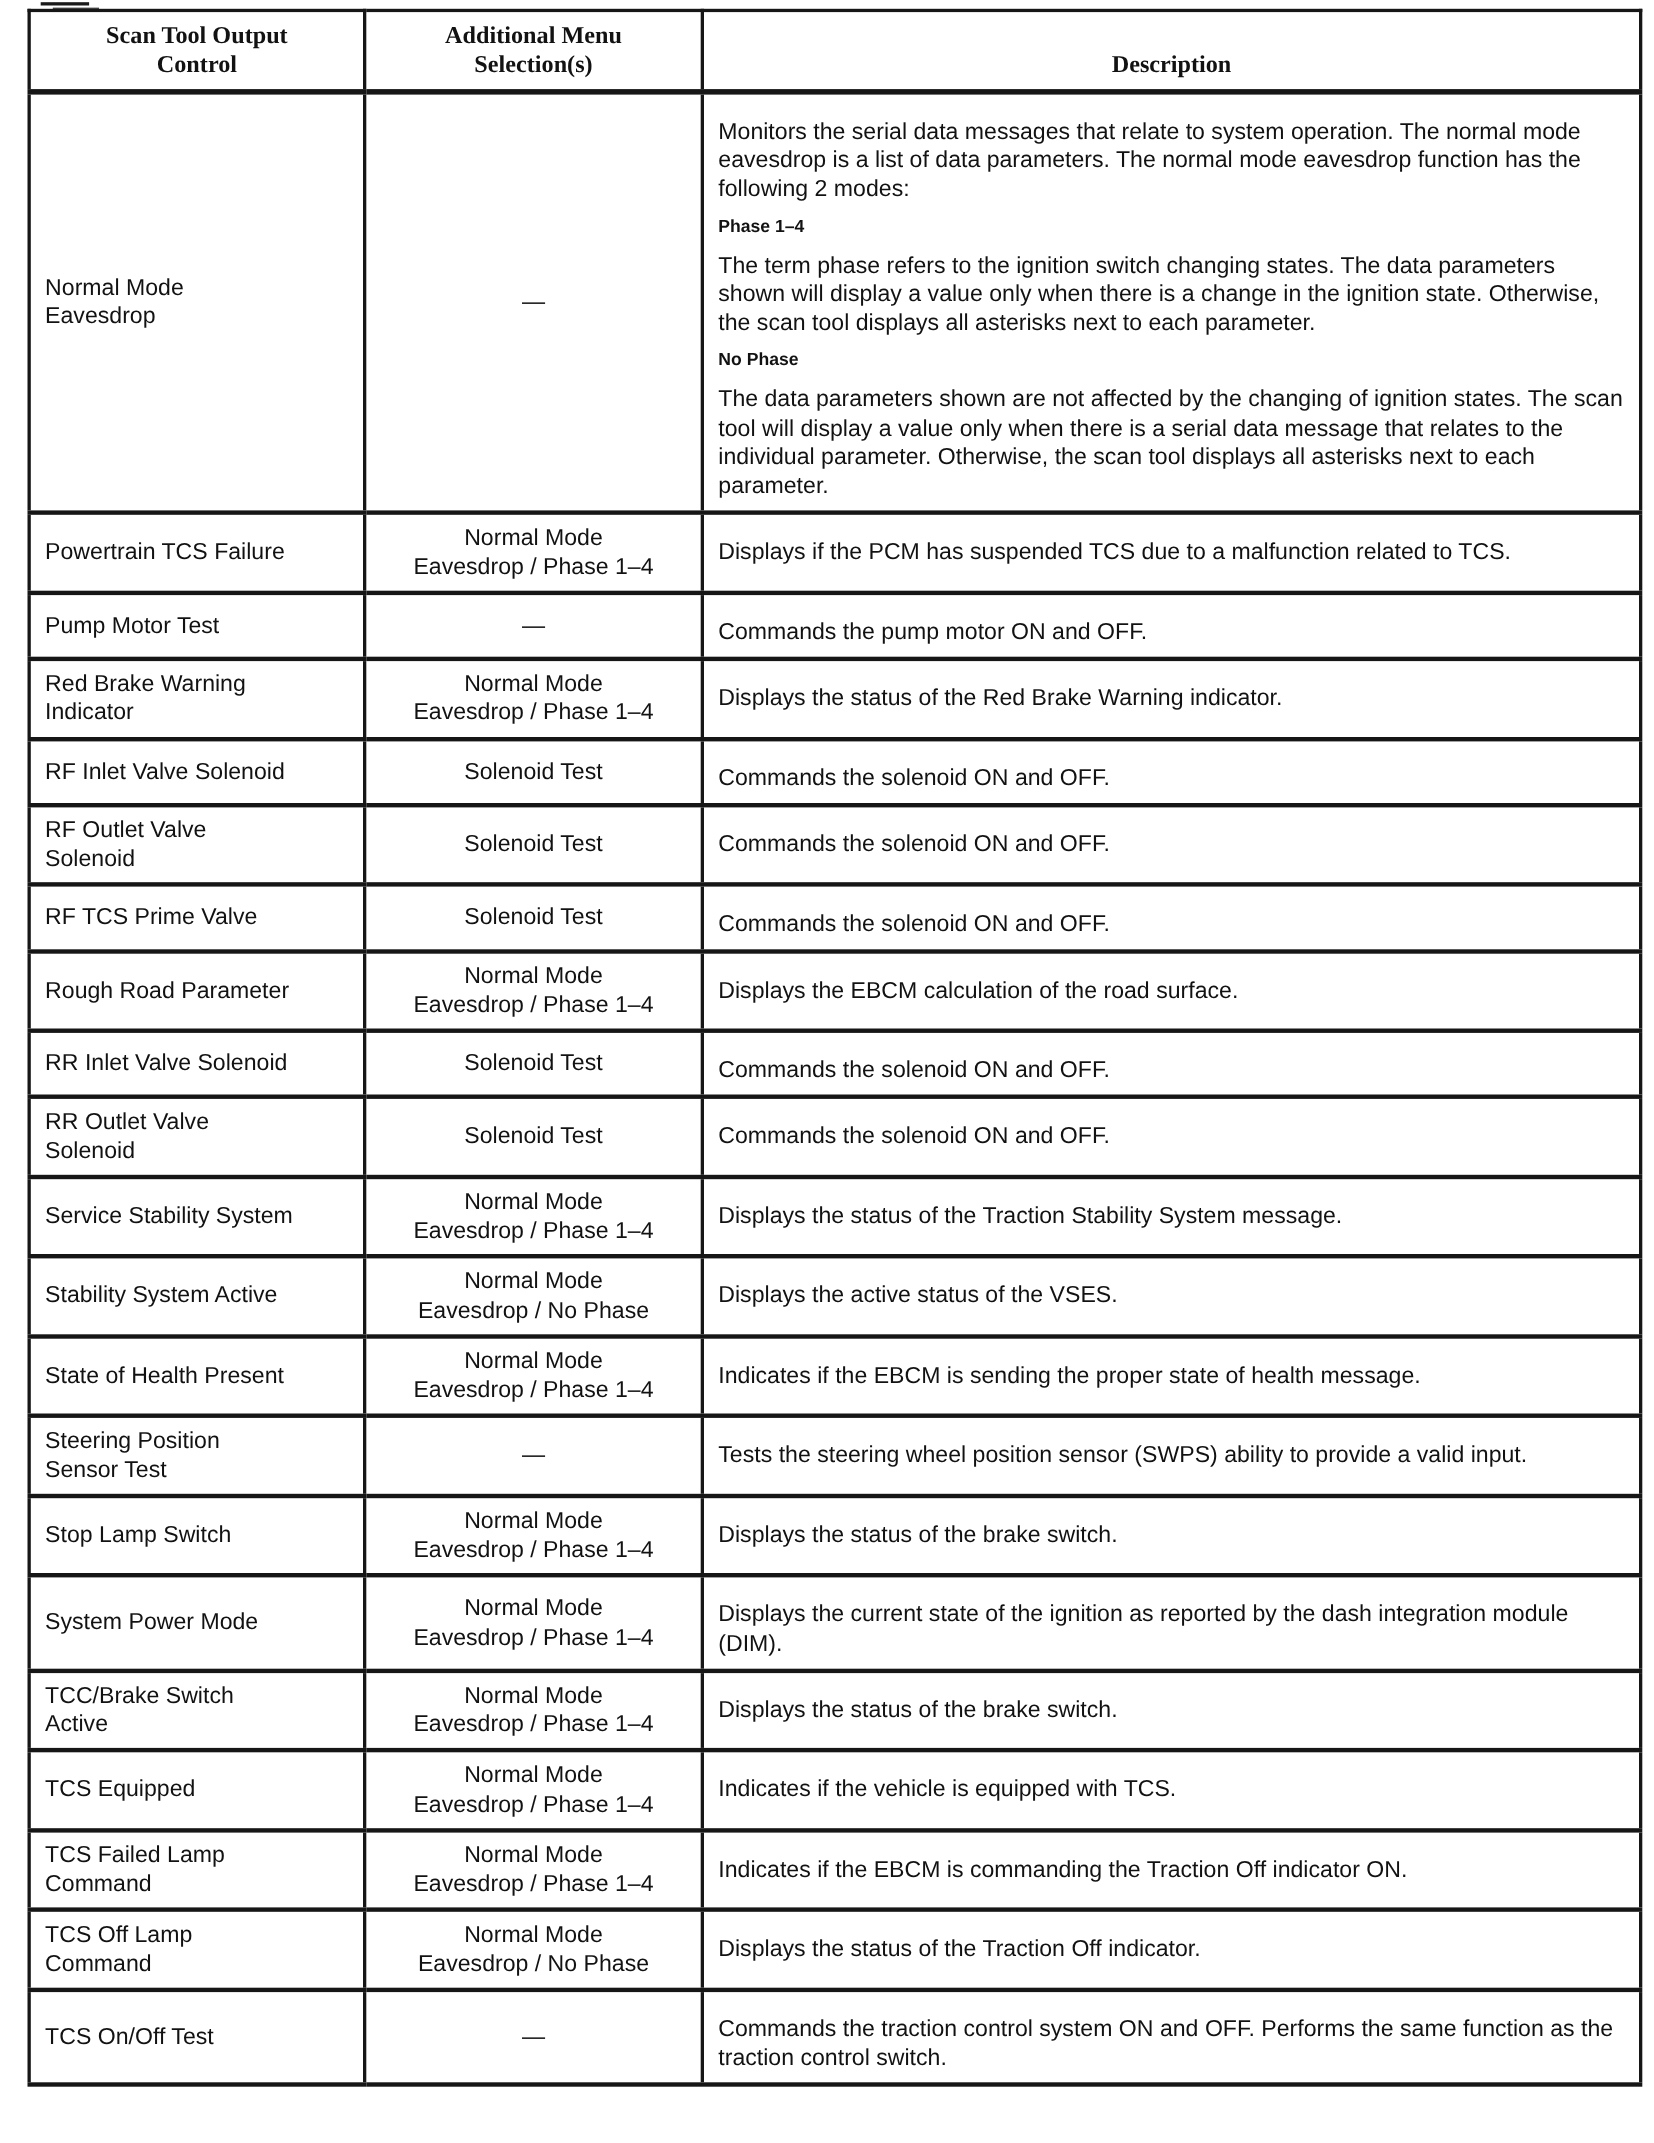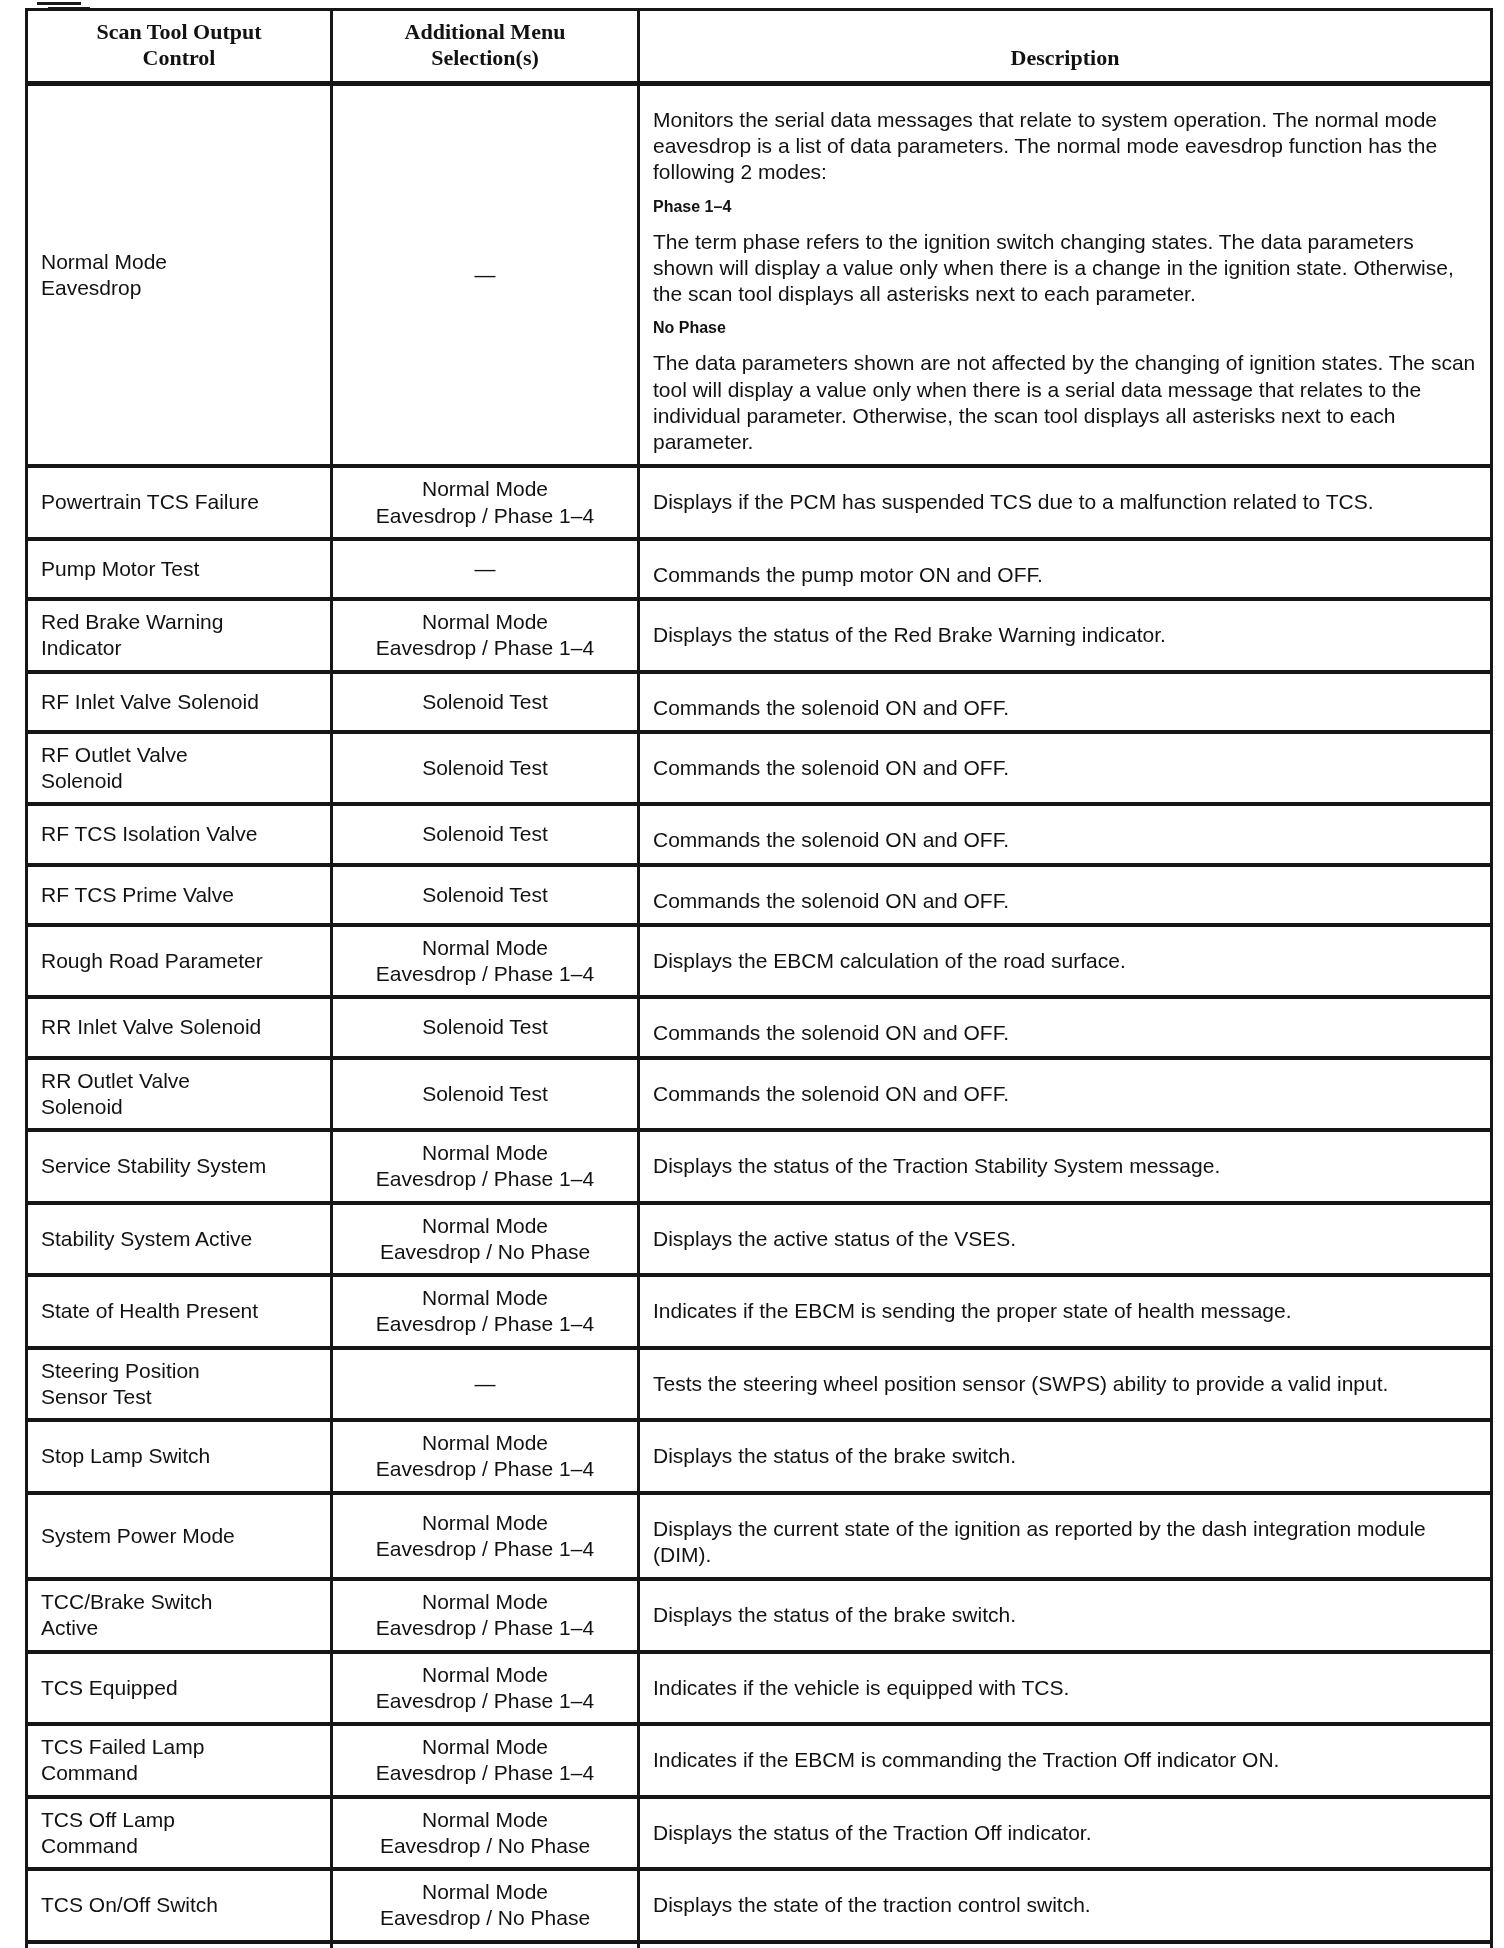--- a/index.html
+++ b/index.html
@@ -155,27 +155,20 @@
         </tr>
         <tr>
           <td class="cell-control">RF Outlet Valve
 Solenoid</td>
           <td class="cell-menu">Solenoid Test</td>
           <td class="cell-desc">
             <p class="para">Commands the solenoid ON and OFF.</p>
           </td>
         </tr>
         <tr>
-          <td class="cell-control">RF TCS Isolation Valve</td>
-          <td class="cell-menu">Solenoid Test</td>
-          <td class="cell-desc">
-            <p class="para">Commands the solenoid ON and OFF.</p>
-          </td>
-        </tr>
-        <tr>
           <td class="cell-control">RF TCS Prime Valve</td>
           <td class="cell-menu">Solenoid Test</td>
           <td class="cell-desc">
             <p class="para">Commands the solenoid ON and OFF.</p>
           </td>
         </tr>
         <tr>
           <td class="cell-control">Rough Road Parameter</td>
           <td class="cell-menu">Normal Mode
 Eavesdrop / Phase 1–4</td>
@@ -272,28 +265,20 @@
             <p class="para">Indicates if the EBCM is commanding the Traction Off indicator ON.</p>
           </td>
         </tr>
         <tr>
           <td class="cell-control">TCS Off Lamp
 Command</td>
           <td class="cell-menu">Normal Mode
 Eavesdrop / No Phase</td>
           <td class="cell-desc">
             <p class="para">Displays the status of the Traction Off indicator.</p>
-          </td>
-        </tr>
-        <tr>
-          <td class="cell-control">TCS On/Off Switch</td>
-          <td class="cell-menu">Normal Mode
-Eavesdrop / No Phase</td>
-          <td class="cell-desc">
-            <p class="para">Displays the state of the traction control switch.</p>
           </td>
         </tr>
         <tr>
           <td class="cell-control">TCS On/Off Test</td>
           <td class="cell-menu">—</td>
           <td class="cell-desc">
             <p class="para">Commands the traction control system ON and OFF. Performs the same function as the traction control switch.</p>
           </td>
         </tr>
       </tbody>

